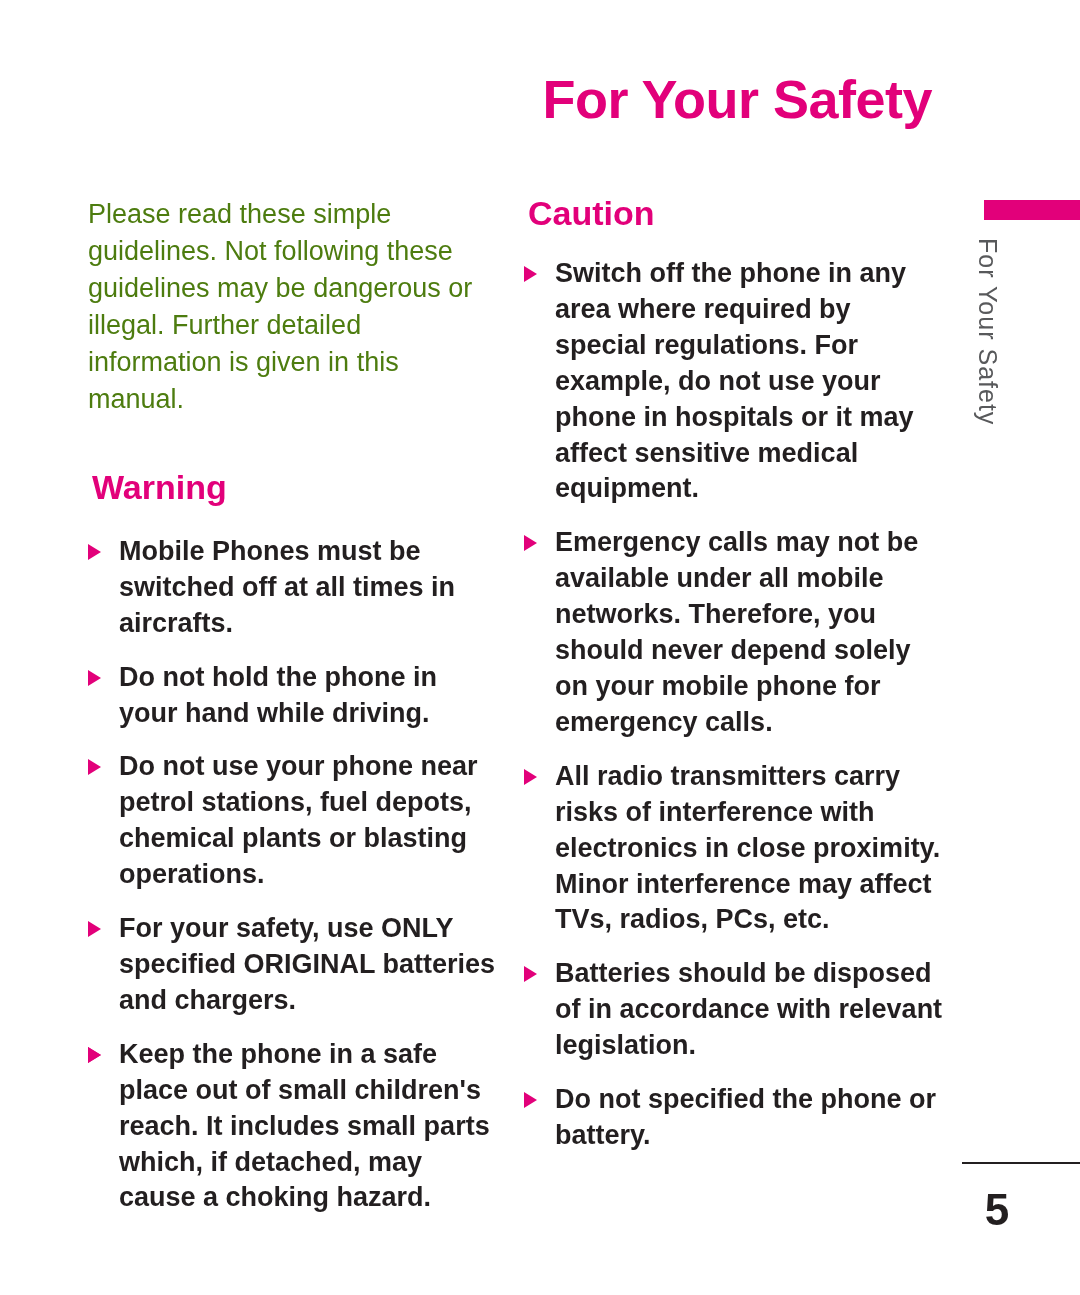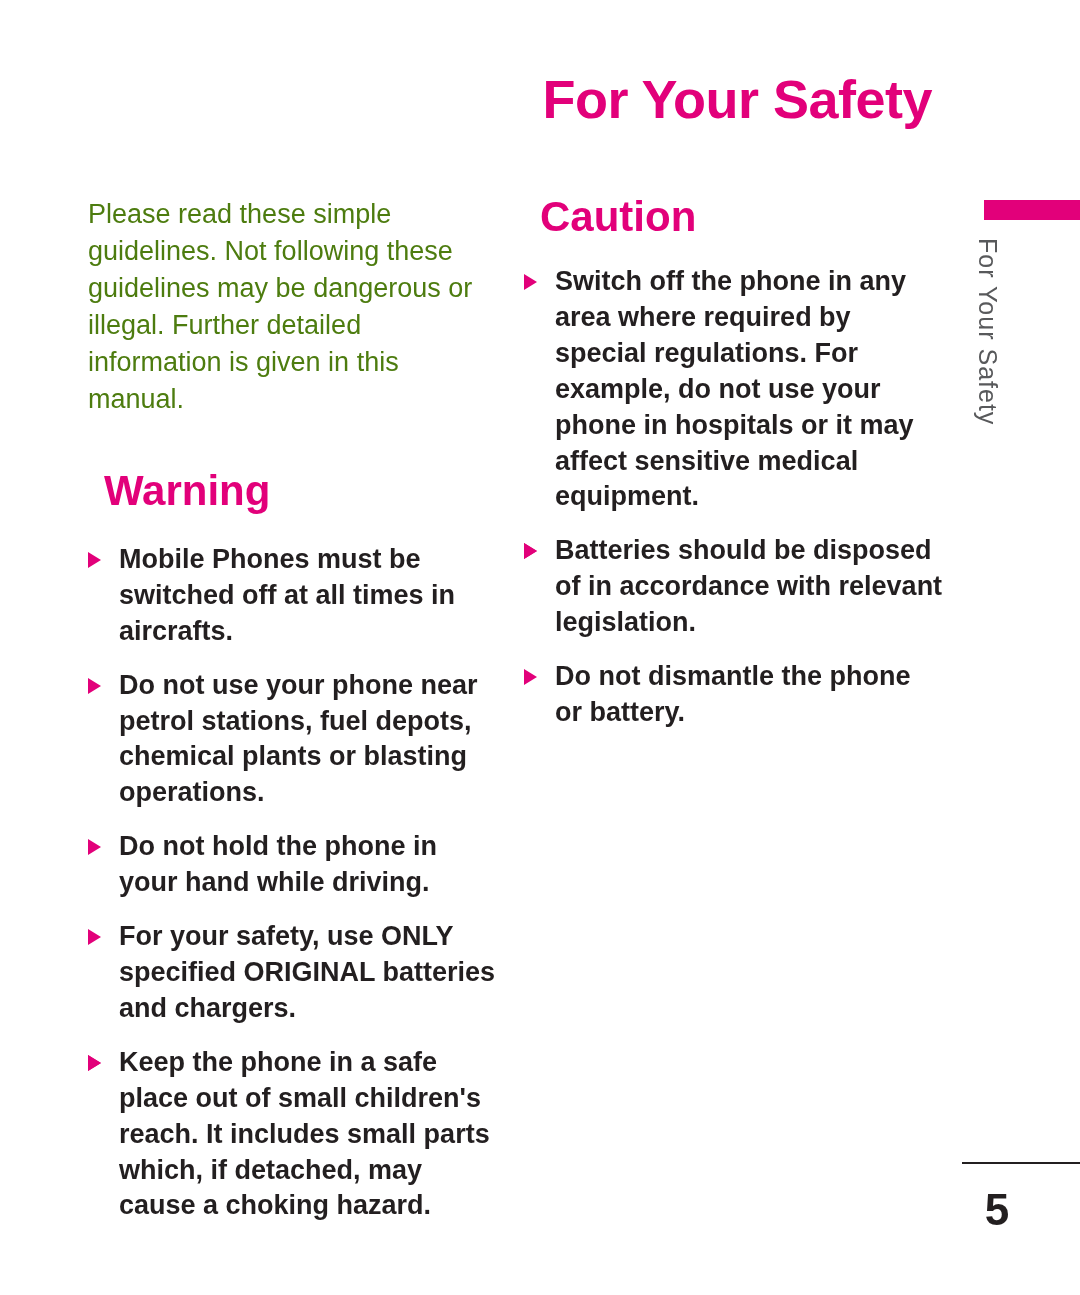--- a/index.html
+++ b/index.html
@@ -73,25 +73,25 @@
   }
 
   .intro {
     font-size: 27px;
     line-height: 1.37;
     color: #4d7c0f;
     margin: 0 0 0 0;
   }
 
   .heading {
-    font-size: 42px;
+    font-size: 34px;
     font-weight: bold;
     color: #e2007a;
     line-height: 1;
-    margin: 16px;
+    margin: 4px;
   }
   .heading-warning {
     margin-top: 52px;
     margin-bottom: 30px;
   }
   .heading-caution {
     margin-top: 0px;
     margin-bottom: 26px;
   }
 
@@ -159,25 +159,25 @@
 
     <h2 class="heading heading-warning">Warning</h2>
 
     <ul class="bullets">
       <li>
         <span class="bullet-mark"></span>
         <span>Mobile Phones must be switched off at all times in aircrafts.</span>
       </li>
       <li>
         <span class="bullet-mark"></span>
+        <span>Do not hold the phone in your hand while driving.</span>
+      </li>
+      <li>
+        <span class="bullet-mark"></span>
         <span>Do not use your phone near petrol stations, fuel depots, chemical plants or blasting operations.</span>
-      </li>
-      <li>
-        <span class="bullet-mark"></span>
-        <span>Do not hold the phone in your hand while driving.</span>
       </li>
       <li>
         <span class="bullet-mark"></span>
         <span>For your safety, use ONLY specified ORIGINAL batteries and chargers.</span>
       </li>
       <li>
         <span class="bullet-mark"></span>
       </li>
       <li>
         <span class="bullet-mark"></span>
@@ -189,28 +189,33 @@
   <div class="col col-right">
     <h2 class="heading heading-caution">Caution</h2>
 
     <ul class="bullets">
       <li>
         <span class="bullet-mark"></span>
         <span>Switch off the phone in any area where required by special regulations. For example, do not use your phone in hospitals or it may affect sensitive medical equipment.</span>
       </li>
       <li>
         <span class="bullet-mark"></span>
+        <span>Emergency calls may not be available under all mobile networks. Therefore, you should never depend solely on your mobile phone for emergency calls.</span>
+      </li>
+      <li>
+        <span class="bullet-mark"></span>
+        <span>All radio transmitters carry risks of interference with electronics in close proximity. Minor interference may affect TVs, radios, PCs, etc.</span>
       </li>
       <li>
         <span class="bullet-mark"></span>
         <span>Batteries should be disposed of in accordance with relevant legislation.</span>
       </li>
       <li>
         <span class="bullet-mark"></span>
-        <span>Do not dismantle the phone or battery.</span>
+        <span>Do not specified the phone or battery.</span>
       </li>
     </ul>
   </div>
 
   <div class="footer-rule"></div>
   <div class="page-number">5</div>
 
 </div>
 
 </body></html>

